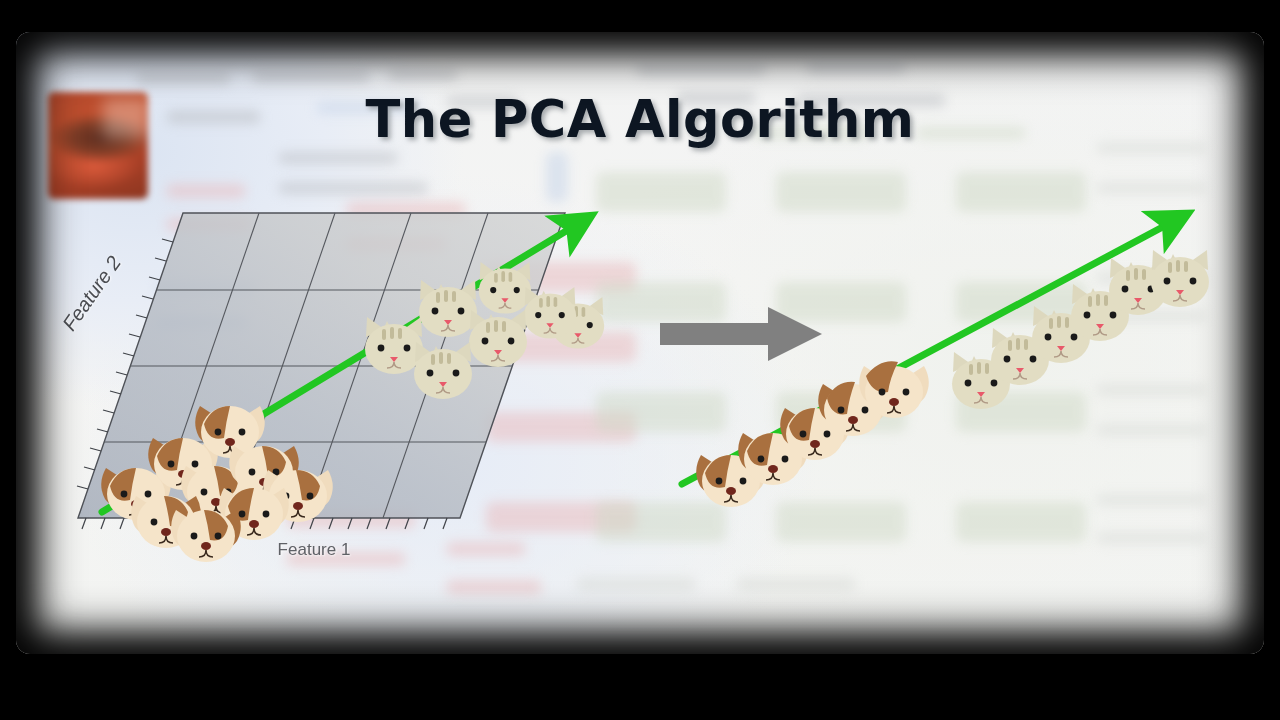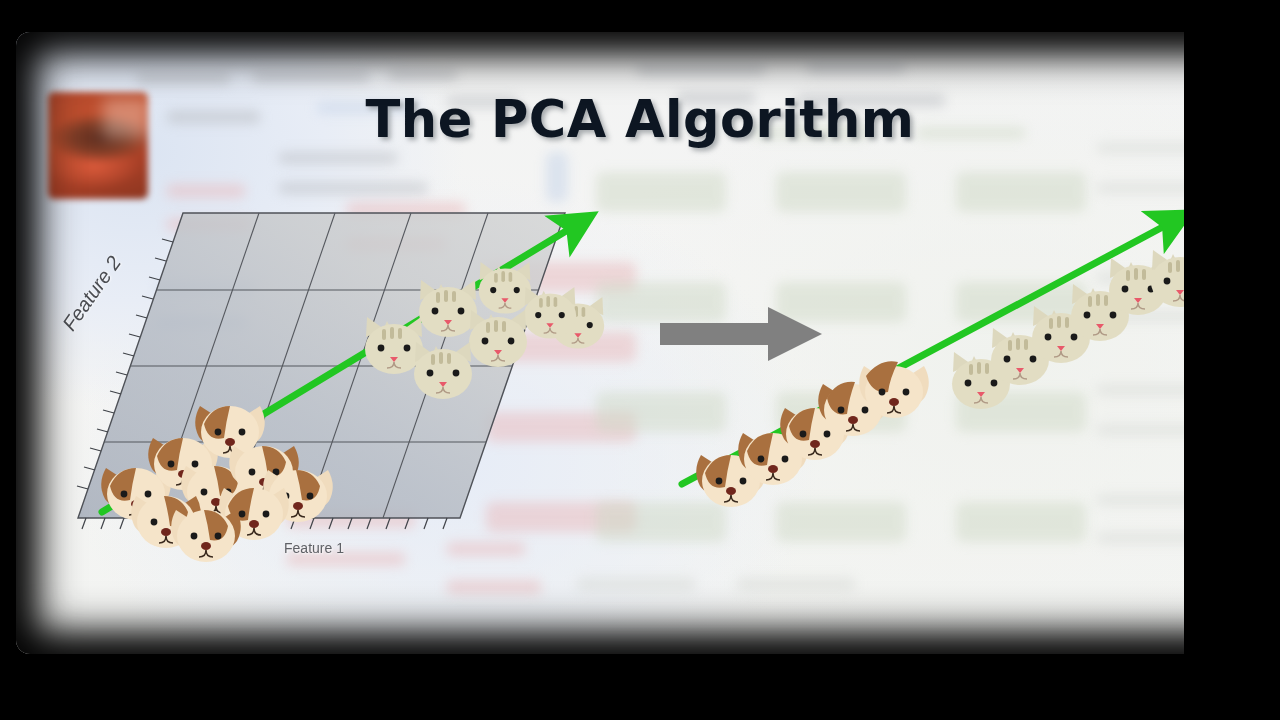--- a/index.html
+++ b/index.html
@@ -1,18 +1,18 @@
 <!DOCTYPE html>
 <html><head>
 <meta charset="utf-8">
 <style>
   html,body{margin:0;padding:0;background:#000;}
   body{width:1280px;height:720px;overflow:hidden;font-family:"Liberation Sans",sans-serif;}
 
-  #stage{position:relative;width:1184px;height:720px;background:#000;overflow:hidden;}
+  #stage{position:relative;width:1280px;height:720px;background:#000;overflow:hidden;}
 
   
   #slide{
     position:absolute;left:16px;top:32px;width:1248px;height:622px;
     border-radius:14px;overflow:hidden;
     background:
       radial-gradient(ellipse 420px 330px at 120px 120px, #dbe4f2 0%, #e8edf6 45%, rgba(236,240,246,0) 78%),
       radial-gradient(ellipse 520px 400px at 430px 430px, #e6ecf7 0%, rgba(233,238,246,0) 72%),
       radial-gradient(ellipse 560px 420px at 980px 330px, #f0f2ee 0%, rgba(240,242,238,0) 75%),
       linear-gradient(180deg,#f2f3f3 0%,#f5f5f4 40%,#f3f4f2 100%);
@@ -49,21 +49,21 @@
       radial-gradient(ellipse 70px 34px at 52px 46px,#5d2d1f 0%,#7d3c26 38%,rgba(160,70,42,0) 74%),
       radial-gradient(ellipse 60px 30px at 46px 74px,#d8593a 0%,rgba(208,79,50,0) 78%),
       linear-gradient(160deg,#b5492c 0%,#c2512f 38%,#a73f26 72%,#8c3620 100%);
   }
   #webcam .wshine{position:absolute;left:55px;top:6px;width:46px;height:40px;background:rgba(255,240,230,.35);filter:blur(7px);}
 
   
   #plot{position:absolute;left:0;top:0;width:1248px;height:622px;}
 
   .axlabel{
-    position:absolute;color:#5f6166;font-size:14px;
+    position:absolute;color:#5f6166;font-size:17px;
     font-family:"Liberation Sans",sans-serif;
     text-shadow:1px 1px 2px rgba(255,255,255,.8);
   }
   #f1label{left:218px;top:508px;width:160px;text-align:center;}
   #f2label{left:42px;top:290px;transform:rotate(-55deg);transform-origin:left top;
            font-style:italic;font-size:20px;color:#4b4d52;}
 
   
   #grayarrow{position:absolute;left:640px;top:272px;}
 

